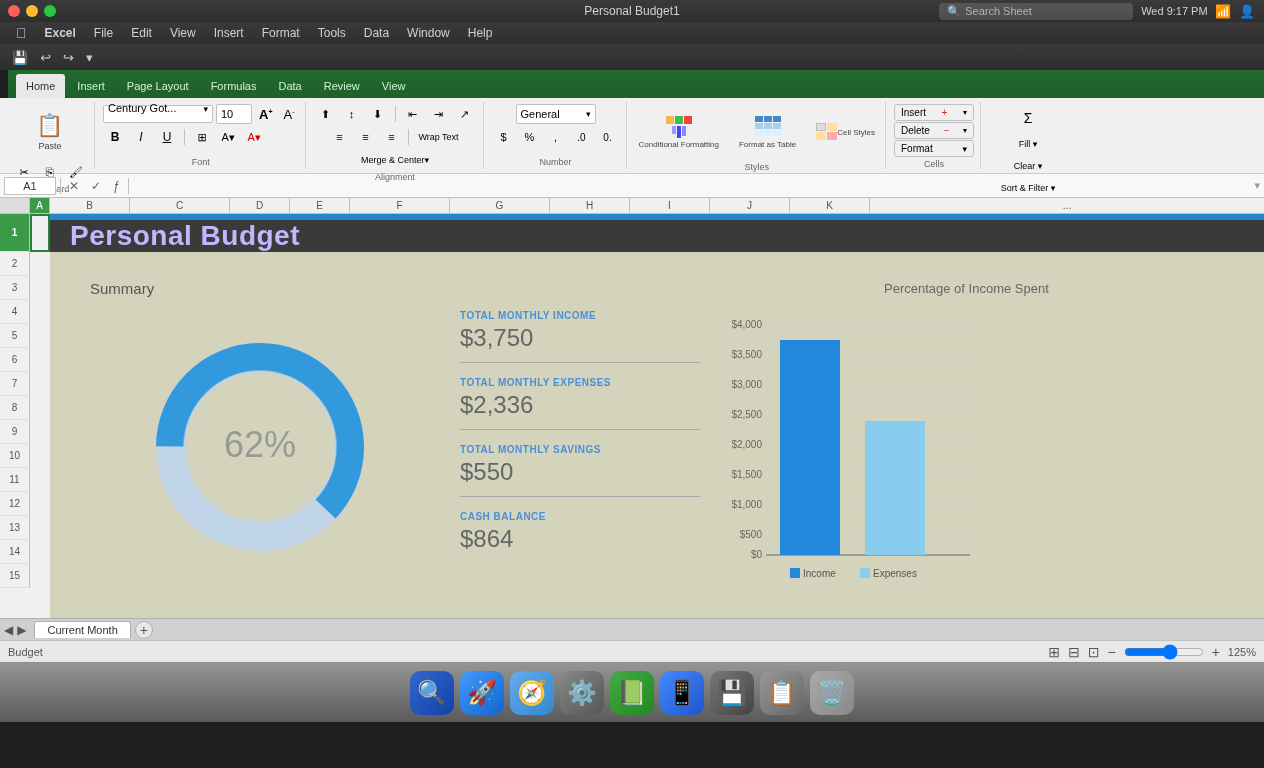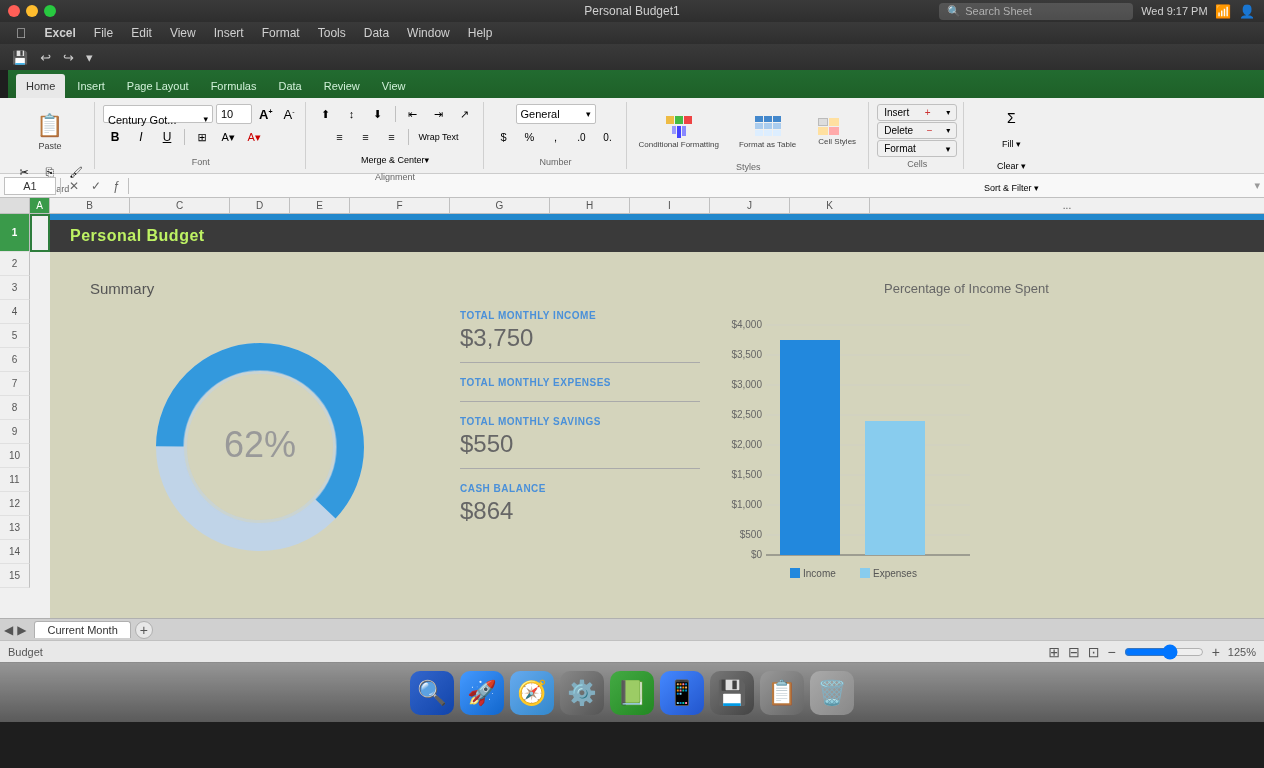--- a/index.html
+++ b/index.html
@@ -191,21 +191,21 @@
       background: transparent;
       border: none;
       color: #d0d0d0;
       font-size: 11px;
       outline: none;
       width: 160px;
     }
     .search-bar input::placeholder { color: #b0b0b0; }
     .font-box {
       display: flex;
-      align-items: flex-start;
+      align-items: flex-end;
       border: 1px solid #c0c0c0;
       background: white;
       height: 16px;
       padding: 8px 4px;
       font-size: 11px;
       min-width: 110px;
       border-radius: 2px;
       cursor: pointer;
     }
     .size-box {
@@ -488,21 +488,21 @@
               <div style="background:#aaccee;"></div>
               <div style="background:#aaccee;"></div>
             <div style="background:#ddeeff;"></div>
               <div style="background:#ddeeff;"></div>
               <div style="background:#ddeeff;"></div>
           </div>
           <span style="font-size:8px; color:#444; margin-top:2px; text-align:center; white-space:nowrap;">Format as Table</span>
         </div>
       </div>
       <div class="cond-btn">
-        <div style="display:flex; flex-direction:column; align-items:flex-start;">
+        <div style="display:flex; flex-direction:row; align-items:center;">
           <div style="display:flex; flex-direction:column; gap:1px; margin-bottom:2px;">
             <div style="display:flex; gap:1px;">
               <div style="width:10px; height:8px; background:#ddd; border:1px solid #bbb;"></div>
               <div style="width:10px; height:8px; background:#ffe0a0;"></div>
             </div>
             <div style="display:flex; gap:1px;">
               <div style="width:10px; height:8px; background:#ffe0a0;"></div>
               <div style="width:10px; height:8px; background:#ffaaaa;"></div>
             </div>
           </div>
@@ -599,21 +599,21 @@
 
     <div style="flex:1; position:relative; overflow:hidden;">
 
       <div style="height:38px; width:20px; border:2px solid #2e7d3c; position:absolute; top:0; left:0; z-index:10;"></div>
 
       <div class="dashboard" style="margin-left:20px; width:calc(100% - 20px);">
 
         <div style="height:6px; background:#2288cc; width:100%;"></div>
 
         <div style="height:32px; background:#3a3a3a; display:flex; align-items:center; padding:0 20px;">
-          <span style="color:#bef264; font-size:16px; font-weight:600; letter-spacing:0.5px;">Personal Budget</span>
+          <span style="color:#c4b5fd; font-size:28px; font-weight:600; letter-spacing:0.5px;">Personal Budget</span>
         </div>
 
         <div style="height:24px; background:#d4d4bc;"></div>
 
         <div style="display:flex; padding:0 20px; height:24px; background:#d4d4bc; align-items:center;">
           <div style="flex:1; padding-left:20px; font-size:15px; color:#555;">Summary</div>
           <div style="flex:0 0 360px; font-size:13px; color:#666;">Percentage of Income Spent</div>
         </div>
 
         <div style="display:flex; background:#d4d4bc; padding:10px 20px 10px 20px; gap:0;">
@@ -633,20 +633,21 @@
 
           <div style="flex:0 0 260px; padding:0 10px;">
 
             <div style="margin-bottom:14px; border-bottom:1px solid #aaa; padding-bottom:10px;">
               <div style="font-size:10px; color:#4a90d9; font-weight:600; letter-spacing:0.5px; margin-bottom:3px;">TOTAL MONTHLY INCOME</div>
               <div style="font-size:24px; color:#666; font-weight:300;">$3,750</div>
             </div>
 
             <div style="margin-bottom:14px; border-bottom:1px solid #aaa; padding-bottom:10px;">
               <div style="font-size:10px; color:#4a90d9; font-weight:600; letter-spacing:0.5px; margin-bottom:3px;">TOTAL MONTHLY EXPENSES</div>
+              <div style="font-size:24px; color:#666; font-weight:300;">$2,336</div>
             </div>
 
             <div style="margin-bottom:14px; border-bottom:1px solid #aaa; padding-bottom:10px;">
               <div style="font-size:10px; color:#4a90d9; font-weight:600; letter-spacing:0.5px; margin-bottom:3px;">TOTAL MONTHLY SAVINGS</div>
               <div style="font-size:24px; color:#666; font-weight:300;">$550</div>
             </div>
 
             <div style="margin-bottom:0;">
               <div style="font-size:10px; color:#4a90d9; font-weight:600; letter-spacing:0.5px; margin-bottom:3px;">CASH BALANCE</div>
               <div style="font-size:24px; color:#666; font-weight:300;">$864</div>

